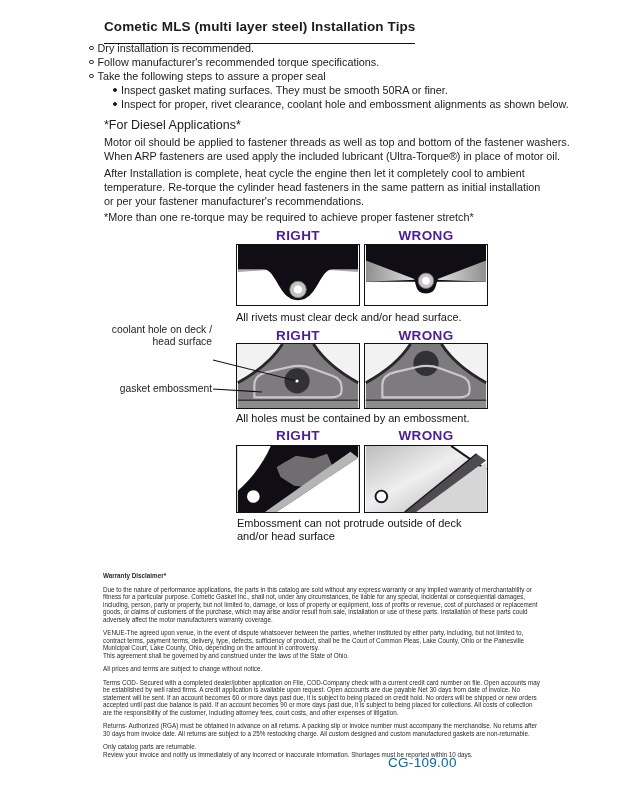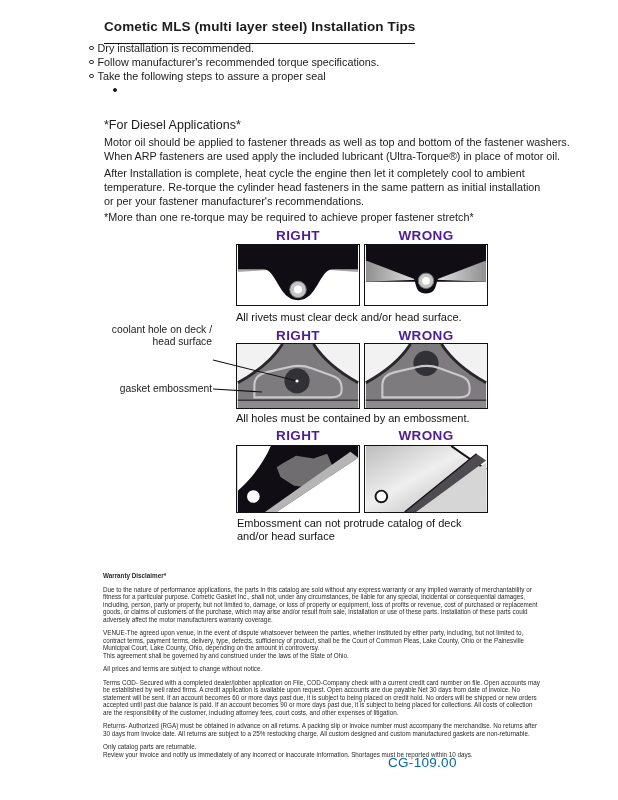--- a/index.html
+++ b/index.html
@@ -55,20 +55,25 @@
     <div class="b-row">
       <span class="b-marker"></span>
       <span>Follow manufacturer's recommended torque specifications.</span>
     </div>
     <div class="b-row">
       <span class="b-marker"></span>
       <span>Take the following steps to assure a proper seal</span>
     </div>
     <div class="b-row b-sub">
       <span class="b-marker"></span>
+      <span>Inspect gasket mating surfaces.  They must be smooth 50RA or finer.</span>
+    </div>
+    <div class="b-row b-sub">
+      <span class="b-marker"></span>
+      <span>Inspect for proper, rivet clearance, coolant hole and embossment alignments as shown below.</span>
     </div>
   </div>
 
   <div class="abs" id="diesel-h">*For Diesel Applications*</div>
   <div class="para" id="para1">Motor oil should be applied to fastener threads as well as top and bottom of the fastener washers.
 When ARP fasteners are used apply the included lubricant (Ultra-Torque®) in place of motor oil.</div>
   <div class="para" id="para2">After Installation is complete, heat cycle the engine then let it completely cool to ambient
 temperature. Re-torque the cylinder head fasteners in the same pattern as initial installation
 or per your fastener manufacturer's recommendations.</div>
   <div class="para" id="para3">*More than one re-torque may be required to achieve proper fastener stretch*</div>
@@ -169,21 +174,21 @@
     </defs>
     <rect width="124" height="68" fill="url(#gw3)"></rect>
     <polygon points="88,0 124,0 124,24" fill="#ffffff"></polygon>
     <path d="M88,0 C102,10 114,18 124,24" stroke="#16131a" stroke-width="2.2" fill="none"></path>
     <polygon points="40,68 114,8 124,15 52,68" fill="#4e4c50"></polygon>
     <line x1="40" y1="68" x2="114" y2="8" stroke="#16131a" stroke-width="1.4"></line>
     <polygon points="52,68 124,17 124,68" fill="#d6d6d6"></polygon>
     <circle cx="16" cy="52" r="6" fill="#ffffff" stroke="#16131a" stroke-width="2"></circle>
   </svg>
 
-  <div class="caption" style="left:237px; top:517px;">Embossment can not protrude catalog of deck
+  <div class="caption" style="left:237px; top:517px;">Embossment can not protrude outside of deck
 and/or head surface</div>
 
   <div class="abs" id="legal">
     <p class="lh">Warranty Disclaimer*</p>
     <p>Due to the nature of performance applications, the parts in this catalog are sold without any express warranty or any implied warranty of merchantability or
 fitness for a particular purpose.  Cometic Gasket Inc., shall not, under any circumstances, be liable for any special, incidental or consequential damages,
 including, person, party or property, but not limited to, damage, or loss of property or equipment, loss of profits or revenue, cost of purchased or replacement
 goods, or claims of customers of the purchase, which may arise and/or result from sale, installation or use of these parts.  Installation of these parts could
 adversely affect the motor manufacturers warranty coverage.</p>
     <p class="tight">VENUE-The agreed upon venue, in the event of dispute whatsoever between the parties, whether instituted by either party, including, but not limited to,

